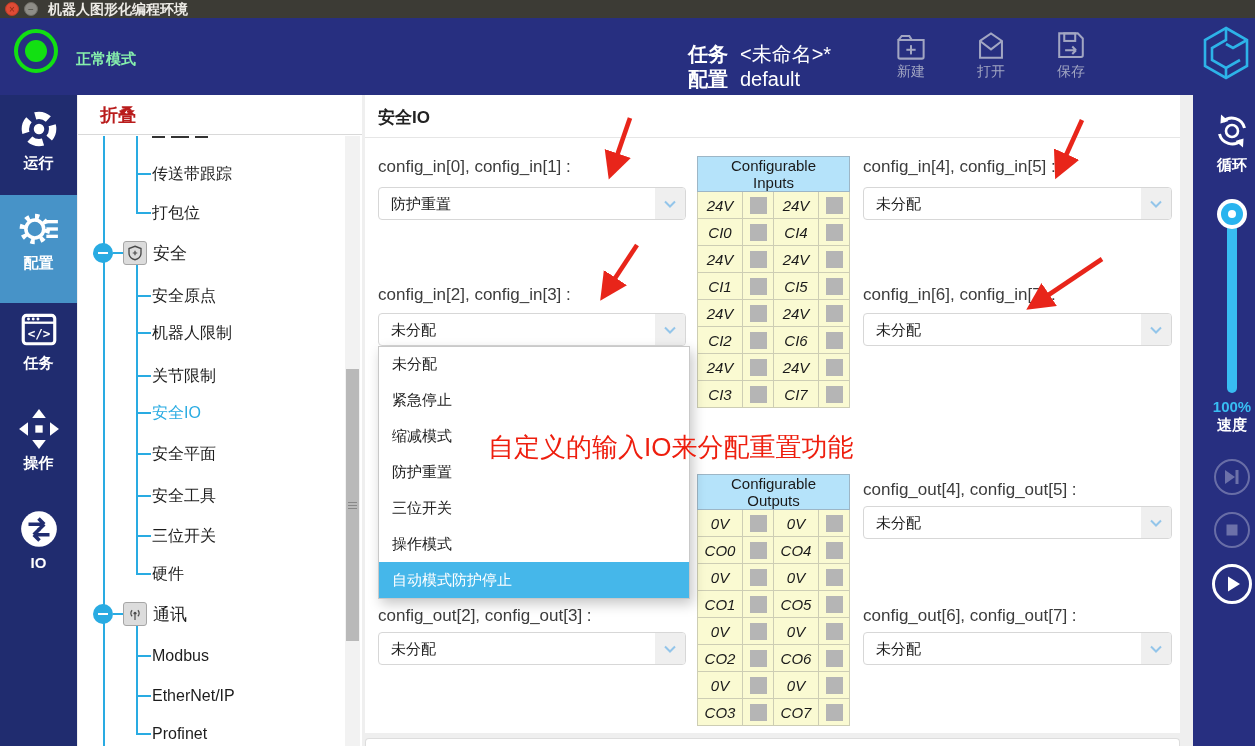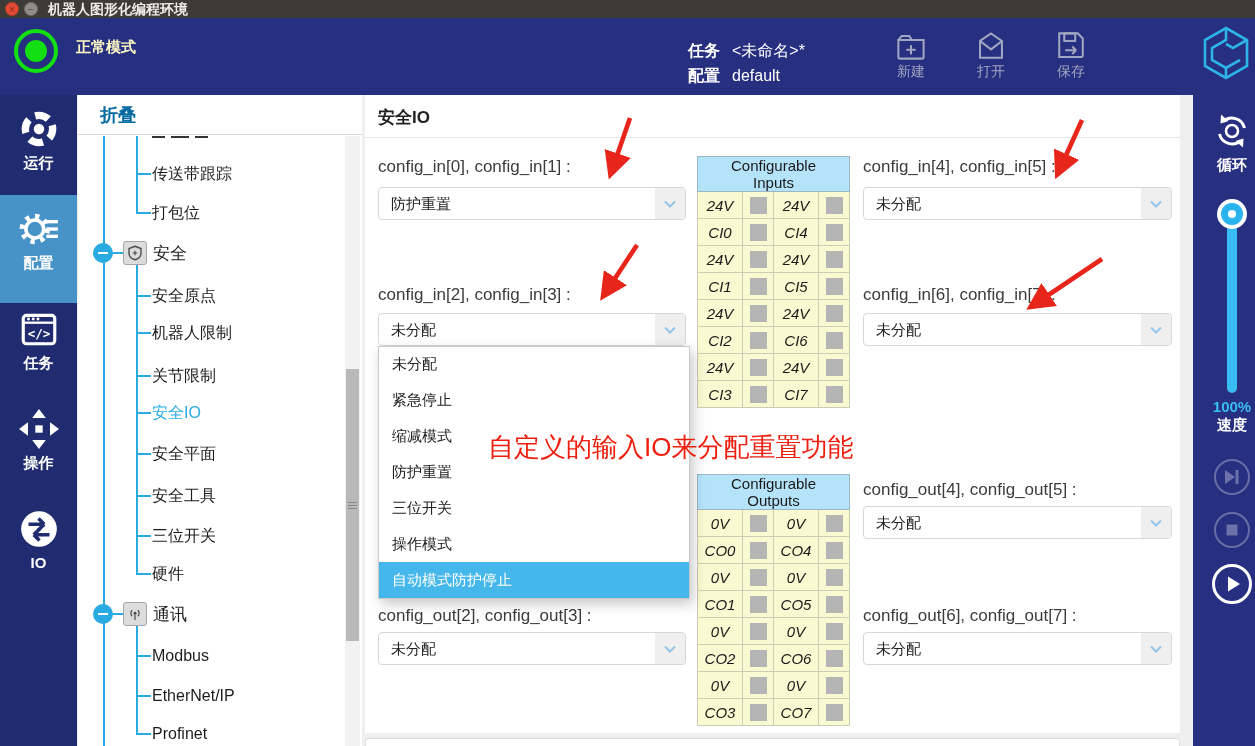--- a/index.html
+++ b/index.html
@@ -10,39 +10,39 @@
   .titlebar { position:absolute; left:0; top:0; width:1255px; height:18px; background:#3c3b35; }
   .win-dot { position:absolute; top:2px; width:14px; height:14px; border-radius:50%; font-size:10px; line-height:13px; text-align:center; }
   .win-close { left:5px; background:#df4b35; color:#8e2a16; border:1px solid #b93c27; }
   .win-min { left:24px; background:#8e8d87; color:#4e4d47; border:1px solid #6f6e67; }
   .title-text { position:absolute; left:48px; top:0; line-height:18px; font-size:14px; font-weight:700; color:#edebe6; }
 
   
   .header { position:absolute; left:0; top:18px; width:1255px; height:77px; background:#272f80; }
   .status-ring { position:absolute; left:14px; top:11px; width:44px; height:44px; border-radius:50%; border:4px solid #12e012; }
   .status-dot { position:absolute; left:25px; top:22px; width:22px; height:22px; border-radius:50%; background:#12e012; }
-  .mode-text { position:absolute; left:76px; top:20px; color:#fef9c3; font-size:15px; font-weight:700; }
-  .hdr-kv { position:absolute; left:688px; color:#fff; font-size:16px; white-space:nowrap; }
+  .mode-text { position:absolute; left:76px; top:32px; color:#86efac; font-size:15px; font-weight:700; }
+  .hdr-kv { position:absolute; left:688px; color:#fff; font-size:20px; white-space:nowrap; }
   .hdr-kv .k { font-weight:700; margin-right:12px; }
   .hdr-action { position:absolute; top:12px; width:62px; text-align:center; cursor:default; }
   .hdr-action svg { display:block; margin:0 auto; }
   .hdr-action .lab { margin-top:1px; font-size:14px; color:#a2a6c2; }
   .logo { position:absolute; left:1200px; top:6px; }
 
   
   .nav-rail { position:absolute; left:0; top:95px; width:77px; height:651px; background:#202c6f; }
   .rail-item { position:absolute; left:0; width:77px; height:108px; }
   .rail-item.active { background:#4793c8; }
   .rail-icon { position:absolute; top:13px; left:50%; transform:translateX(-50%); }
   .rail-label { position:absolute; top:59px; width:100%; text-align:center; font-size:15px; font-weight:700; color:#fff; }
 
   
   .tree-panel { position:absolute; left:78px; top:95px; width:284px; height:651px; background:#fff; }
   .tree-head { position:absolute; left:0; top:0; width:100%; height:40px; border-bottom:1px solid #d9d9d9; }
-  .tree-head .txt { position:absolute; left:22px; top:8px; font-size:18px; font-weight:700; color:#0369a1; }
+  .tree-head .txt { position:absolute; left:22px; top:8px; font-size:18px; font-weight:700; color:#b91c1c; }
   .tree-body { position:absolute; left:0; top:41px; width:100%; height:610px; overflow:hidden; }
   .vline { position:absolute; width:2px; background:#29abe2; }
   .t-row { position:absolute; left:0; width:100%; height:30px; transform:translateY(-50%); display:flex; align-items:center; }
   .t-row.leaf { padding-left:74px; }
   .t-row.leaf::before { content:""; position:absolute; left:58px; top:50%; margin-top:-1px; width:15px; height:2px; background:#29abe2; }
   .t-label { font-size:16px; color:#1d1d1d; white-space:nowrap; }
   .t-row.sel .t-label { color:#29abe2; }
   .t-row.parent { padding-left:15px; }
   .collapse-dot { width:20px; height:20px; border-radius:50%; background:#29abe2; position:relative; flex:0 0 20px; }
   .collapse-dot::after { content:""; position:absolute; left:5px; top:9px; width:10px; height:2.4px; background:#fff; }

